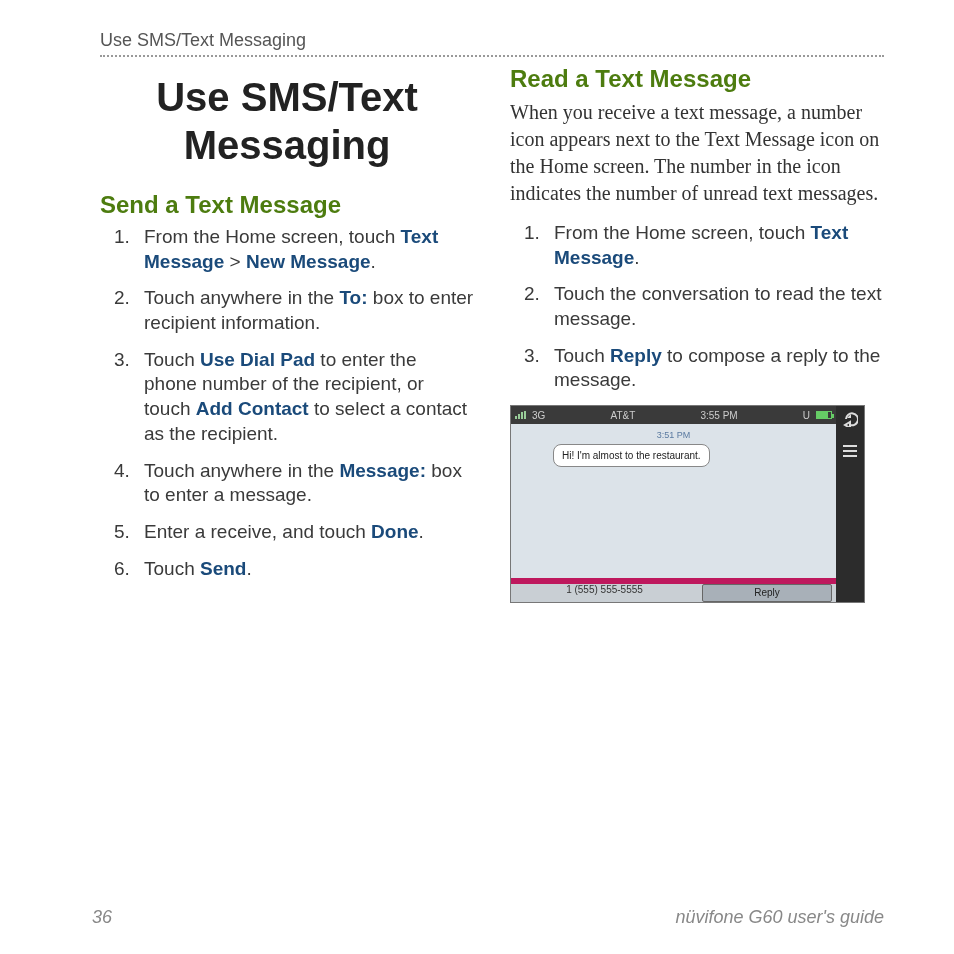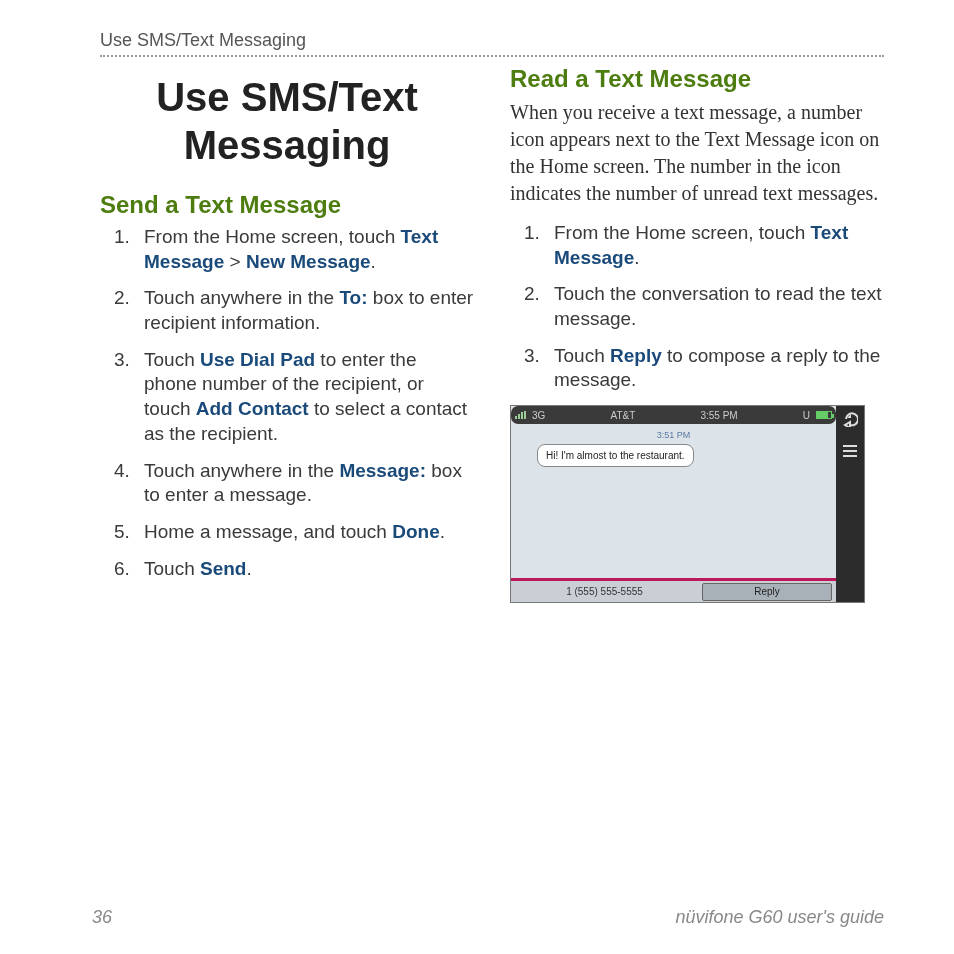--- a/index.html
+++ b/index.html
@@ -12,29 +12,29 @@
   .section-title { font-size: 24px; font-weight: bold; color: #4d7c0f; margin-bottom: 6px; }
   .body-text { font-size: 20px; font-family: Georgia, 'Times New Roman', serif; color: #333; line-height: 1.35; margin-bottom: 14px; }
   ol { list-style: none; padding-left: 0; }
   ol li { font-size: 19px; color: #3a3a3a; line-height: 1.3; margin-bottom: 12px; padding-left: 44px; position: relative; }
   ol li .num { position: absolute; left: 14px; top: 0; }
   .kw { color: #1a4a7a; font-weight: bold; }
   .footer { position: absolute; bottom: 26px; left: 92px; right: 70px; display: flex; justify-content: space-between; font-style: italic; color: #888; font-size: 18px; }
   
   .phone { width: 355px; height: 198px; border: 1px solid #777; margin-top: 8px; background: #dde4ea; display: flex; font-family: Arial, sans-serif; }
   .phone-main { flex: 1; display: flex; flex-direction: column; }
-  .statusbar { height: 18px; background: #3a3a3a; color: #ccc; font-size: 10px; display: flex; align-items: center; padding: 0 4px; gap: 6px; border-radius: 7px; }
+  .statusbar { height: 18px; background: #3a3a3a; color: #ccc; font-size: 10px; display: flex; align-items: center; padding: 0 4px; gap: 6px; }
   .statusbar .sb-spacer { flex: 1; }
   .msg-area { flex: 1; position: relative; padding: 4px 6px; background: #dce3e9; }
   .ts { text-align: center; font-size: 9px; color: #5a7aa0; margin: 2px 0; }
   .bubble { background: #fff; border: 1px solid #888; border-radius: 8px; padding: 5px 8px; font-size: 10px; color: #222; display: inline-block; max-width: 78%; white-space: nowrap; }
-  .bubble-row { margin: 4px 0; display: flex; padding-left: 20px; }
+  .bubble-row { margin: 4px 16px; display: flex; padding-left: 20px; }
   .bubble-row.left { justify-content: flex-start; }
   .bubble-row.right { justify-content: flex-end; }
-  .bottombar { height: 24px; background: #c9cfd4; border-top: 3px solid #be185d; display: flex; align-items: center; font-size: 10px; color: #333; }
+  .bottombar { height: 24px; background: #c9cfd4; border-top: 6px solid #be185d; display: flex; align-items: flex-start; font-size: 10px; color: #333; }
   .bottombar .phone-num { flex: 1; text-align: center; }
   .bottombar .reply-btn { width: 130px; height: 18px; margin: 0 4px; background: #a8b0b8; border: 1px solid #666; border-radius: 2px; text-align: center; line-height: 16px; font-size: 10px; color: #222; }
   .sidebar { width: 28px; background: #2c2c2c; display: flex; flex-direction: column; align-items: center; padding-top: 4px; gap: 14px; }
   .sb-icon { width: 18px; height: 18px; color: #ddd; display: flex; align-items: center; justify-content: center; font-size: 14px; }
   .sb-arrow svg { fill: #ddd; }
   .sb-menu { display: flex; flex-direction: column; gap: 3px; }
   .sb-menu span { display: block; width: 14px; height: 2px; background: #ddd; }
   .signal-bars { display:inline-flex; align-items:flex-end; gap:1px; height:8px;}
   .signal-bars span{display:inline-block;width:2px;background:#9c9;}
   .batt { display:inline-block; width:16px; height:8px; border:1px solid #6c6; position:relative;}
@@ -53,21 +53,21 @@
       <div class="main-title">
         <span>Use SMS/Text</span><br>
         <span>Messaging</span>
       </div>
       <div class="section-title">Send a Text Message</div>
       <ol>
         <li><span class="num">1.</span><span>From the Home screen, touch </span><span class="kw">Text Message</span><span> &gt; </span><span class="kw">New Message</span><span>.</span></li>
         <li><span class="num">2.</span><span>Touch anywhere in the </span><span class="kw">To:</span><span> box to enter recipient information.</span></li>
         <li><span class="num">3.</span><span>Touch </span><span class="kw">Use Dial Pad</span><span> to enter the phone number of the recipient, or touch </span><span class="kw">Add Contact</span><span> to select a contact as the recipient.</span></li>
         <li><span class="num">4.</span><span>Touch anywhere in the </span><span class="kw">Message:</span><span> box to enter a message.</span></li>
-        <li><span class="num">5.</span><span>Home a message, and touch </span><span class="kw">Done</span><span>.</span></li>
+        <li><span class="num">5.</span><span>Enter a receive, and touch </span><span class="kw">Done</span><span>.</span></li>
         <li><span class="num">6.</span><span>Touch </span><span class="kw">Send</span><span>.</span></li>
       </ol>
     </div>
 
     <div class="col">
       <div class="section-title">Read a Text Message</div>
       <div class="body-text">When you receive a text message, a number icon appears next to the Text Message icon on the Home screen. The number in the icon indicates the number of unread text messages.</div>
       <ol>
         <li><span class="num">1.</span><span>From the Home screen, touch </span><span class="kw">Text Message</span><span>.</span></li>
         <li><span class="num">2.</span><span>Touch the conversation to read the text message.</span></li>

